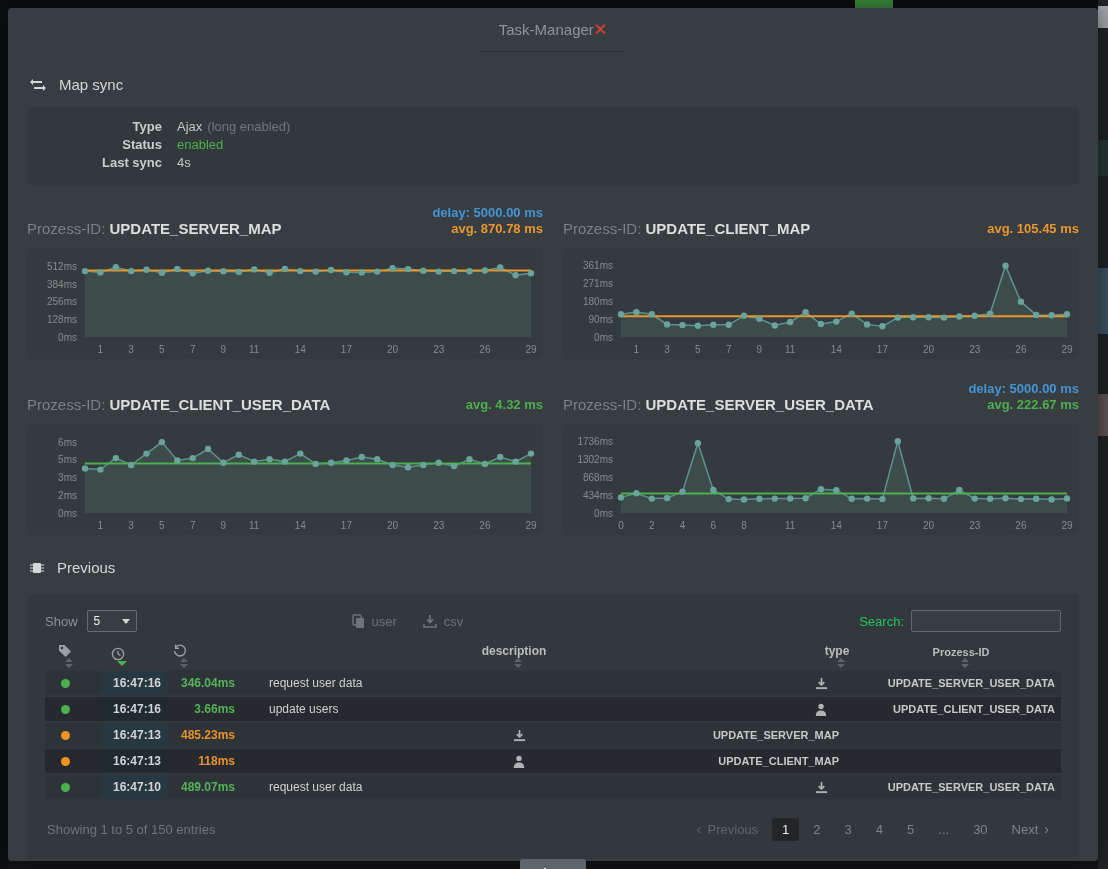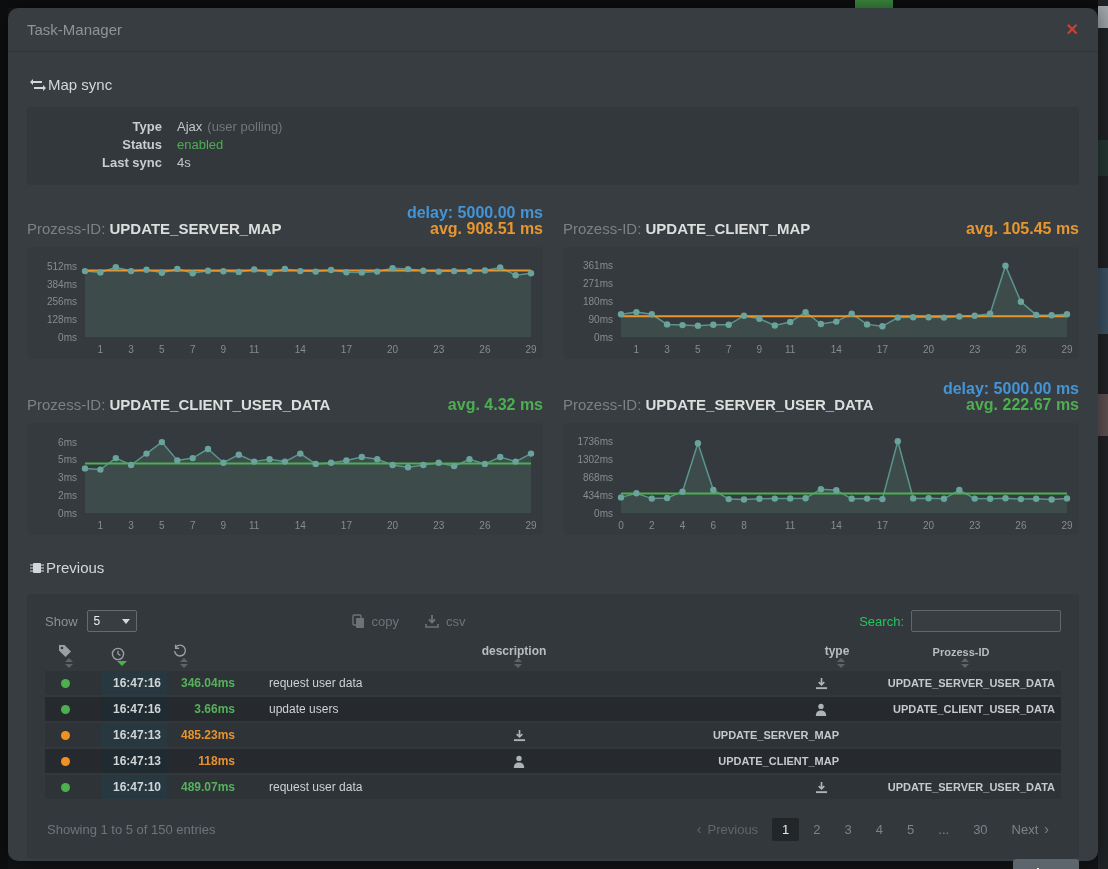--- a/index.html
+++ b/index.html
@@ -18,36 +18,36 @@
   .bg-right-strip { position:absolute; right:0; top:0; width:10px; height:869px; background:#212427; }
   .bg-scroll-thumb { position:absolute; right:0; top:6px; width:10px; height:22px; background:#a6abaf; }
   .bg-blk { position:absolute; right:0; width:10px; opacity:.55; }
   .bg-blk.teal { top:140px; height:36px; background:#2e4a44; }
   .bg-blk.blue { top:268px; height:66px; background:#5a7b9b; }
   .bg-blk.pink { top:394px; height:42px; background:#9b7b7e; }
 
   
   .modal {
     position:absolute; left:8px; top:8px; width:1090px; height:853px;
-    background:#383d41; border-radius:10px;
+    background:#383d41; border-radius:4px;
     box-shadow:0 0 24px rgba(0,0,0,.55);
-    display:flex; flex-direction:column;
+    display:flex; flex-direction:column;align-items:center;
   }
   .modal-header {
     height:44px; flex:0 0 44px; padding:0 19px;
     border-bottom:1px solid #2f3336;
     display:flex; align-items:center; justify-content:space-between;
   }
   .modal-title { color:#8f9497; font-size:15px; }
   .modal-close { color:#c54139; font-size:16px; font-weight:bold; cursor:pointer; line-height:1; }
 
   .modal-body { padding:20px 19px 0; flex:1 1 auto; display:flex; flex-direction:column; }
 
   .section-heading {
-    display:flex; align-items:center; gap:1px;
+    display:flex; align-items:center; gap:12px;
     color:#d4d7d8; font-size:15px; margin:4px 0 14px 2px;
   }
   .section-heading svg { display:block; }
 
   .info-box {
     background:#33383c; border-radius:4px;
     padding:11px 0 13px; margin-bottom:16px;
   }
   .info-row { display:flex; line-height:18px; font-size:13px; }
   .info-label { width:135px; text-align:right; font-weight:bold; color:#c9cdce; flex:0 0 135px; }
@@ -59,21 +59,21 @@
   .charts-grid {
     display:grid; grid-template-columns:516px 516px; column-gap:20px; row-gap:18px;
   }
   .chart-head {
     display:flex; justify-content:space-between; align-items:flex-end;
     min-height:36px; margin-bottom:10px;
   }
   .chart-title { font-size:15px; }
   .chart-title .prefix { color:#7b8285; }
   .chart-title .name { color:#dcdede; font-weight:bold; }
-  .chart-badges { text-align:right; font-size:16px; font-weight:bold; line-height:16px; }
+  .chart-badges { text-align:right; font-size:13px; font-weight:bold; line-height:16px; }
   .badge-delay { color:#4495d6; }
   .chart-panel { background:#343a3d; border-radius:5px; height:112px; overflow:hidden; }
   .chart-panel svg { display:block; }
 
   
   .processes-panel {
     background:#33383c; border-radius:4px;
     margin-top:4px; padding:12px 18px 0;
   }
   .table-toolbar { display:flex; align-items:center; height:30px; margin-bottom:8px; font-size:13px; }
@@ -172,41 +172,41 @@
       <svg width="18" height="14" viewBox="0 0 18 14">
         <path d="M4 1 L1 4 L4 7 L4 5 L13 5 L13 3 L4 3 Z" fill="#d4d7d8"></path>
         <path d="M14 7 L17 10 L14 13 L14 11 L5 11 L5 9 L14 9 Z" fill="#d4d7d8"></path>
       </svg>
       <span>Map sync</span>
     </div>
 
     <div class="info-box">
       <div class="info-row">
         <span class="info-label">Type</span>
-        <span class="info-value"><span>Ajax</span><span class="info-note">(user polling)</span></span>
+        <span class="info-value"><span>Ajax</span><span class="info-note">(long enabled)</span></span>
       </div>
       <div class="info-row">
         <span class="info-label">Status</span>
         <span class="info-value status-enabled">enabled</span>
       </div>
       <div class="info-row">
         <span class="info-label">Last sync</span>
         <span class="info-value">4s</span>
       </div>
     </div>
 
     <div class="charts-grid" id="charts-grid">
         <div>
           <div class="chart-head">
        <div class="chart-title">
          <span class="prefix">Prozess-ID: </span><span class="name">UPDATE_SERVER_MAP</span>
        </div>
        <div class="chart-badges">
          <div class="badge-delay">delay: 5000.00 ms</div>
-         <div style="color:#e8972f">avg. 908.51 ms</div>
+         <div style="color:#e8972f">avg. 870.78 ms</div>
        </div>
      </div>
      <div class="chart-panel">
             <svg width="516" height="112" viewBox="0 0 516 112">
               <polygon points="58.0,90 58.0,24.1 73.4,25.4 88.8,20.2 104.1,24.1 119.5,22.7 134.9,25.7 150.3,21.9 165.7,26.3 181.0,23.8 196.4,24.3 211.8,24.9 227.2,22.4 242.6,25.7 257.9,21.9 273.3,24.1 288.7,24.6 304.1,23.0 319.4,25.2 334.8,25.4 350.2,24.6 365.6,21.3 381.0,22.1 396.3,23.8 411.7,24.6 427.1,24.1 442.5,24.3 457.9,23.5 473.2,20.5 488.6,28.2 504.0,26.3 504.0,90" fill="#3d4b4a"></polygon>
               <polyline points="58.0,24.1 73.4,25.4 88.8,20.2 104.1,24.1 119.5,22.7 134.9,25.7 150.3,21.9 165.7,26.3 181.0,23.8 196.4,24.3 211.8,24.9 227.2,22.4 242.6,25.7 257.9,21.9 273.3,24.1 288.7,24.6 304.1,23.0 319.4,25.2 334.8,25.4 350.2,24.6 365.6,21.3 381.0,22.1 396.3,23.8 411.7,24.6 427.1,24.1 442.5,24.3 457.9,23.5 473.2,20.5 488.6,28.2 504.0,26.3" fill="none" stroke="#5b948d" stroke-width="1.5"></polyline>
               <line x1="58" y1="23.5" x2="504" y2="23.5" stroke="#e8972f" stroke-width="2"></line>
               <circle cx="58.0" cy="24.1" r="3.2" fill="#69a39c"></circle>
               <circle cx="73.4" cy="25.4" r="3.2" fill="#69a39c"></circle>
               <circle cx="88.8" cy="20.2" r="3.2" fill="#69a39c"></circle>
@@ -475,21 +475,21 @@
         <div class="select-box">
           <span>5</span>
           <span class="select-arrow"></span>
         </div>
         <div class="toolbar-buttons">
           <div class="tool-btn">
             <svg width="13" height="15" viewBox="0 0 13 15">
               <rect x="1" y="1" width="8" height="10" rx="1" fill="none" stroke="#6d7478" stroke-width="1.4"></rect>
               <rect x="4" y="4" width="8" height="10" rx="1" fill="#6d7478"></rect>
             </svg>
-            <span>copy</span>
+            <span>user</span>
           </div>
           <div class="tool-btn">
             <svg width="14" height="14" viewBox="0 0 14 14">
               <path d="M7 1 L7 8 M4 5.5 L7 8.5 L10 5.5" stroke="#6d7478" stroke-width="1.8" fill="none"></path>
               <path d="M1 10 L1 13 L13 13 L13 10" stroke="#6d7478" stroke-width="1.6" fill="none"></path>
             </svg>
             <span>csv</span>
           </div>
         </div>
         <div class="toolbar-spacer"></div>

